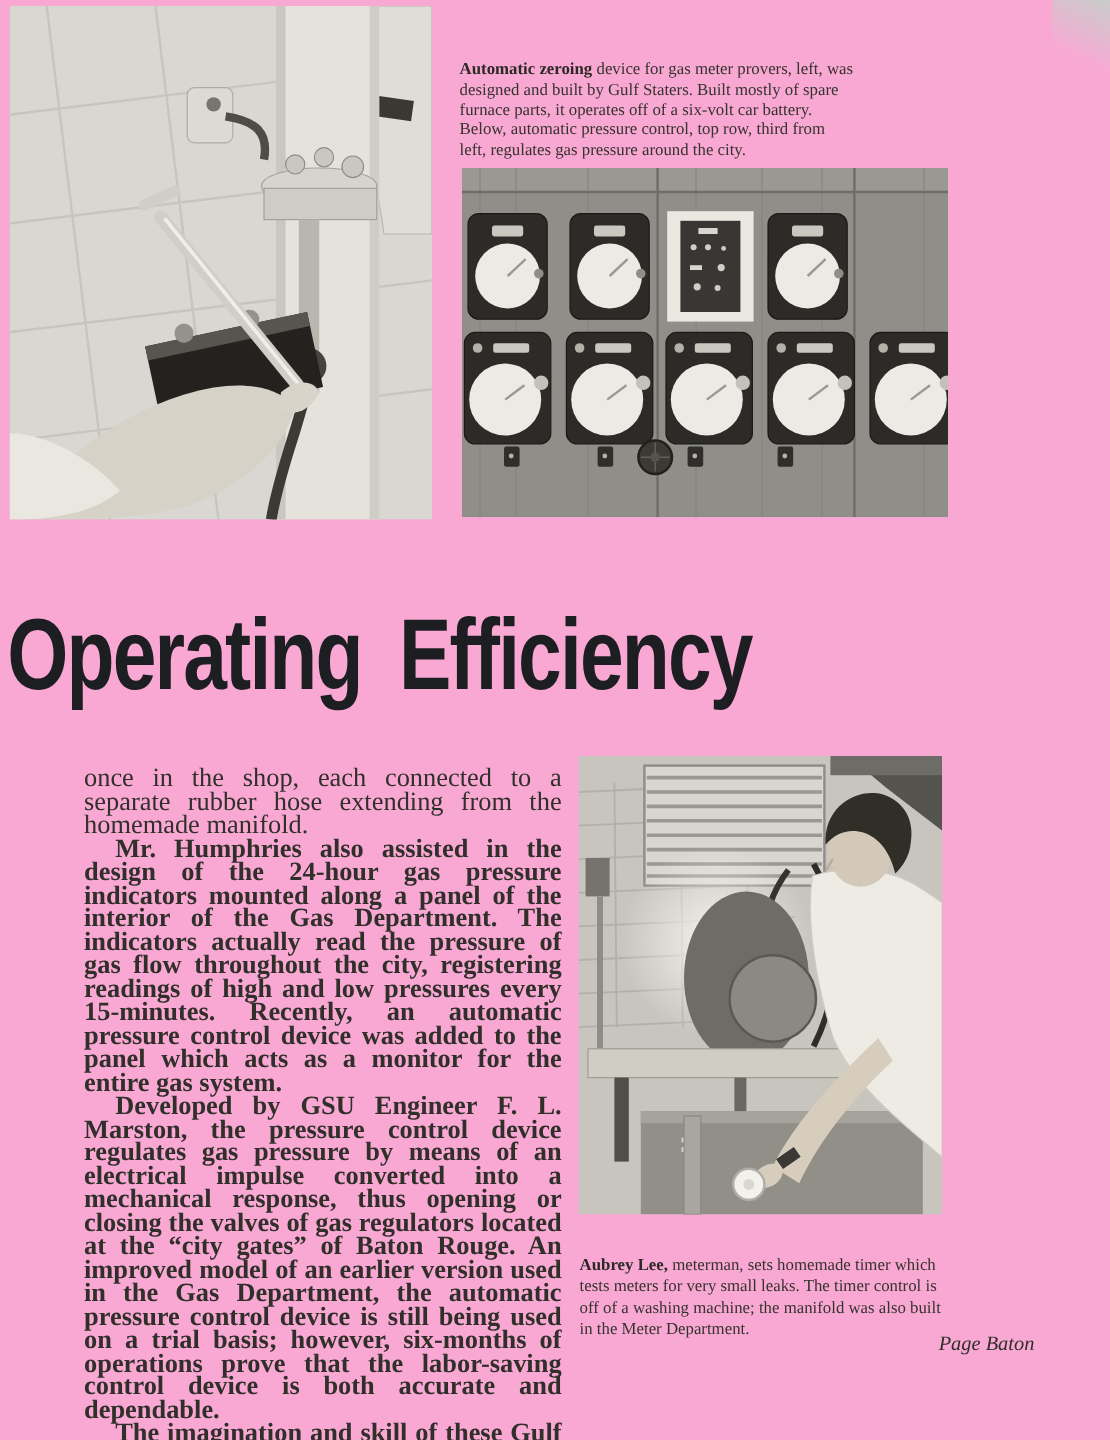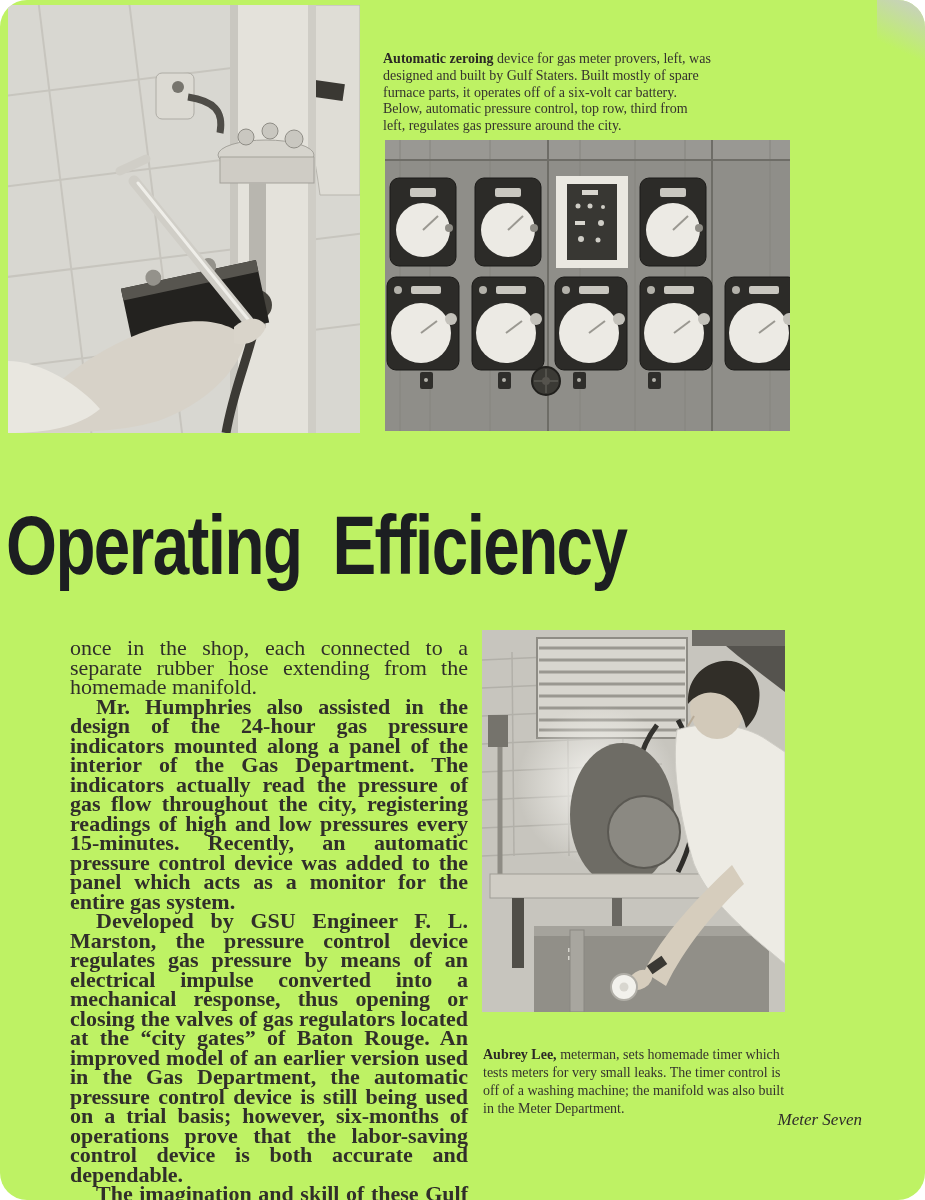--- a/index.html
+++ b/index.html
@@ -1,19 +1,19 @@
 <!DOCTYPE html>
 <html><head>
 <meta charset="utf-8">
 <style>
   html,body{margin:0;padding:0;}
   .page{
     position:relative; width:925px; height:1200px;
-    background:#bef264; overflow:hidden;
-    font-family:"Liberation Serif", serif; color:#34322d;border-radius:27px;
+    background:#f9a8d4; overflow:hidden;
+    font-family:"Liberation Serif", serif; color:#34322d;
   }
   .corner-shade{
     position:absolute; right:0; top:0; width:48px; height:92px;
     background:linear-gradient(205deg,#c9ccca 0%, rgba(226,226,220,0) 55%);
     pointer-events:none;
   }
   .photo{position:absolute; display:block;}
   .photo svg{display:block; width:100%; height:100%;}
   #prover-photo{left:8px; top:5px; width:352px; height:428px;}
   #panel-photo{left:385px; top:140px; width:405px; height:291px;}
@@ -242,16 +242,16 @@
         <rect x="166" y="330" width="18" height="10" fill="#3a3833" transform="rotate(-35 175 335)"></rect>
         <ellipse cx="158" cy="350" rx="13" ry="9" fill="#d6cdbd" transform="rotate(-30 158 350)"></ellipse>
         <circle cx="142" cy="357" r="13" fill="#f2f1ec" stroke="#b0aea7" stroke-width="2"></circle>
         <circle cx="142" cy="357" r="4.5" fill="#d8d6cf"></circle>
       </g>
     </svg>
   </div>
 
   <p class="caption" id="bottom-caption"><b>Aubrey Lee,</b><span> meterman, sets homemade timer which tests meters for very small leaks. The timer control is off of a washing machine; the manifold was also built in the Meter Department.</span></p>
 
-  <div class="footer">Meter Seven</div>
+  <div class="footer">Page Baton</div>
 
   <div class="corner-shade"></div>
 </div>
 
 </body></html>

